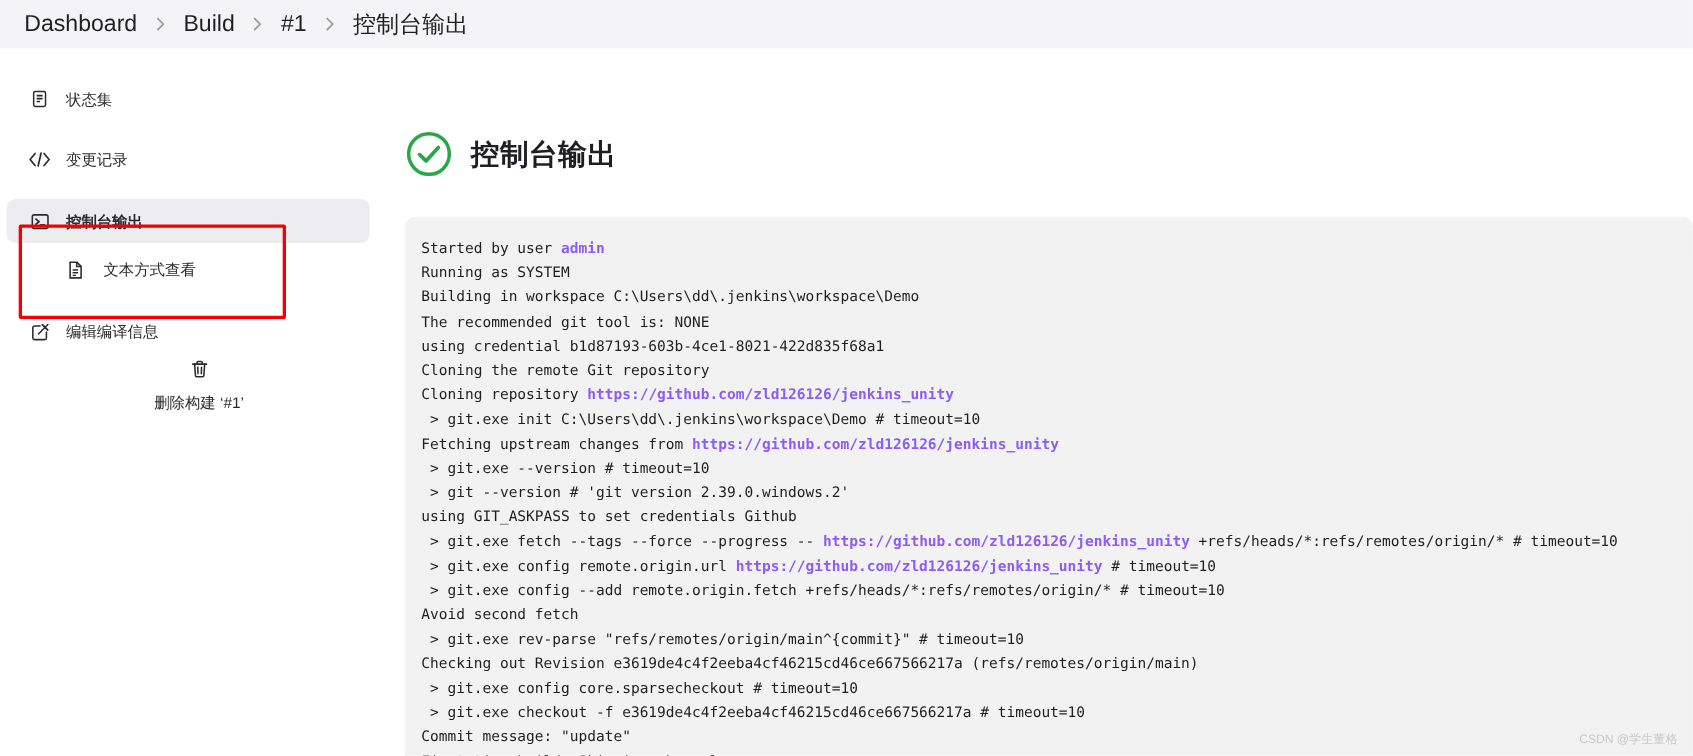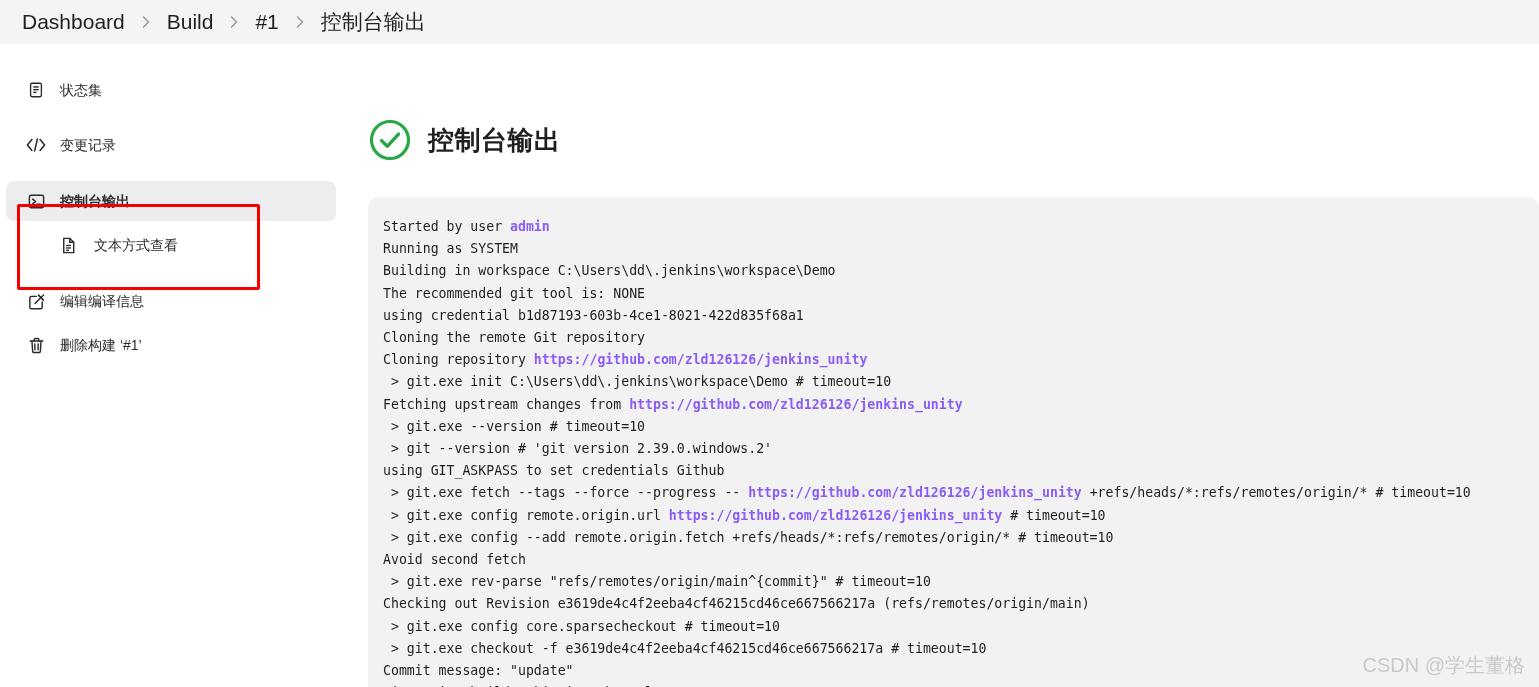--- a/index.html
+++ b/index.html
@@ -72,21 +72,21 @@
   }
   .side-icon svg { display: block; }
   .side-label { line-height: 1; }
 
   
   #si-statusset { margin-top: 0; }
   #si-changes   { margin-top: 15px; }
   #si-console   { margin-top: 16px; }
   #si-textview  { margin-top: 4px; }
   #si-editinfo  { margin-top: 16px; }
-  #si-delete    { margin-top: 4px; }
+  #si-delete    { margin-top: 4px; flex-direction: column; }
   #si-gitdata   { margin-top: 6px; }
 
   
   #annotation-box {
     position: absolute;
     left: 17px;
     top: 160px;
     width: 243px;
     height: 86px;
     border: 3px solid #f50000;
@@ -132,21 +132,21 @@
     color: #8b5cf6;
     text-decoration: none;
     font-weight: bold;
   }
 
   
   #watermark {
     position: absolute;
     right: 14px;
     bottom: 8px;
-    font-size: 20px;
+    font-size: 11px;
     color: #c9c9cd;
     user-select: none;
     white-space: nowrap;
   }
 </style>
 </head>
 <body>
 
 <div id="breadcrumb-bar">
     <span class="crumb">Dashboard</span>

